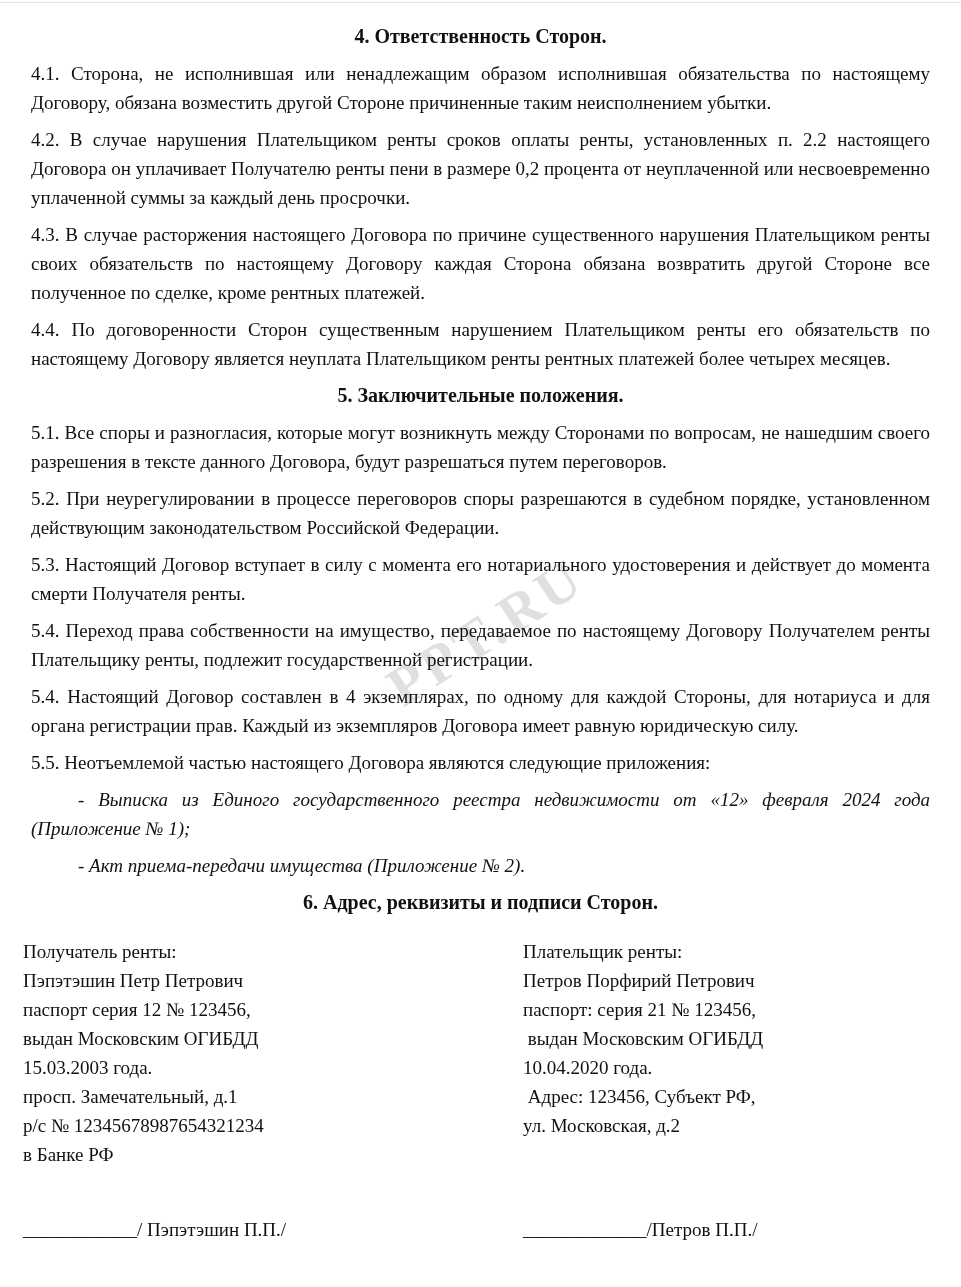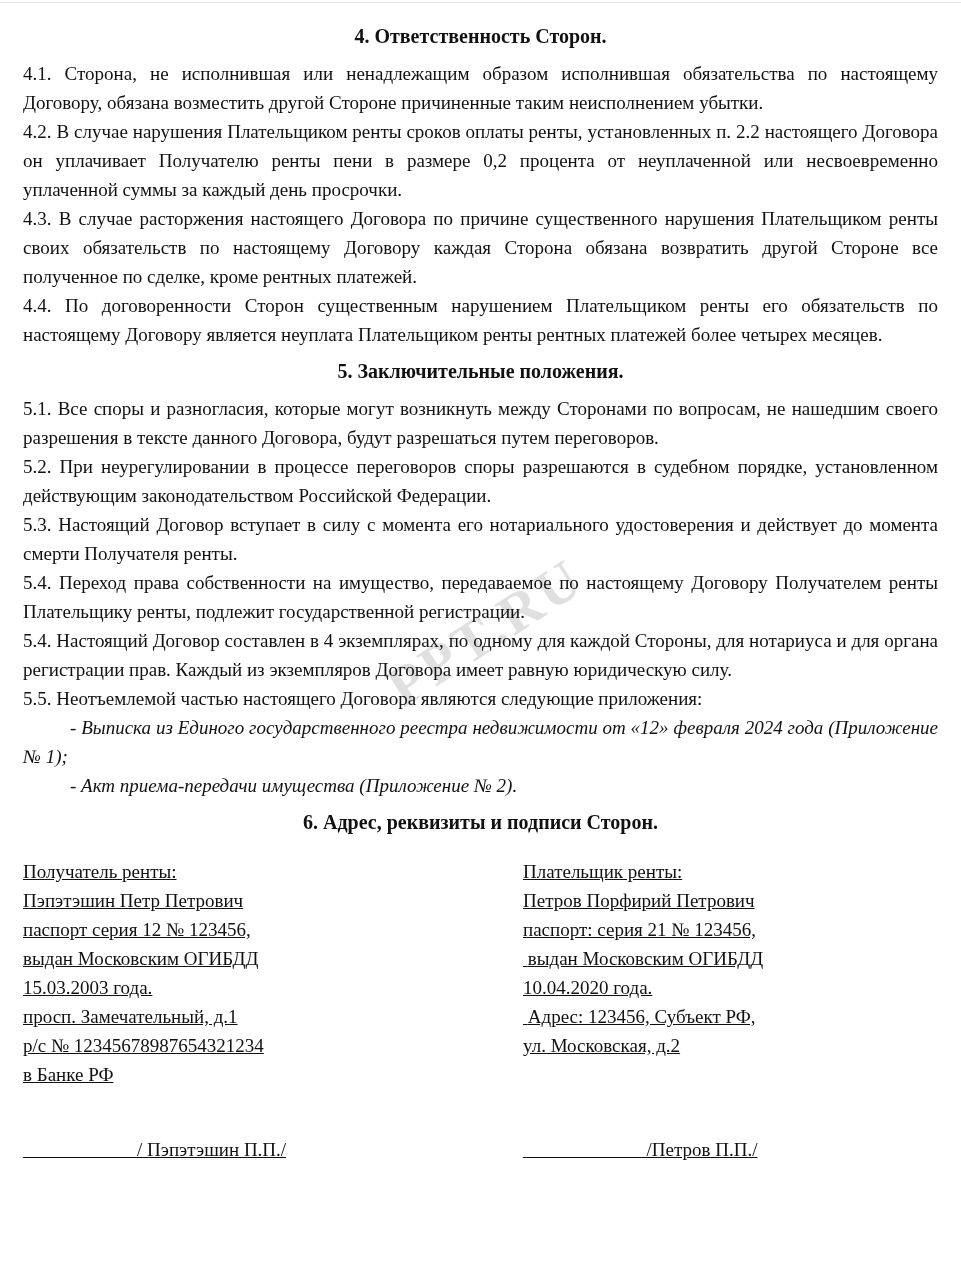--- a/index.html
+++ b/index.html
@@ -30,30 +30,29 @@
     font-weight: bold;
     text-align: center;
     margin: 8px;
   }
   .sec4-h { margin: 4px 0 6px 0; }
   .sec5-h { margin: 9px 0 10px 0; }
   .sec6-h { margin: 10px 0 0 0; }
   p.cl {
     font-size: 19px;
     line-height: 29px;
-    margin: 0;
+    margin: 8px;
     text-align: justify;
     text-align-last: left;
   }
   p.indent { text-indent: 47px; font-style: italic; }
   .columns {
     display: grid;
     grid-template-columns: 500px 1fr;
     margin-top: 20px;
-    text-decoration: underline;
   }
   .col-line {
     font-size: 19px;
     line-height: 29px;
     white-space: pre-wrap;
   }
   .signature {
     font-size: 19px;
     line-height: 29px;
     margin-top: 46px;

